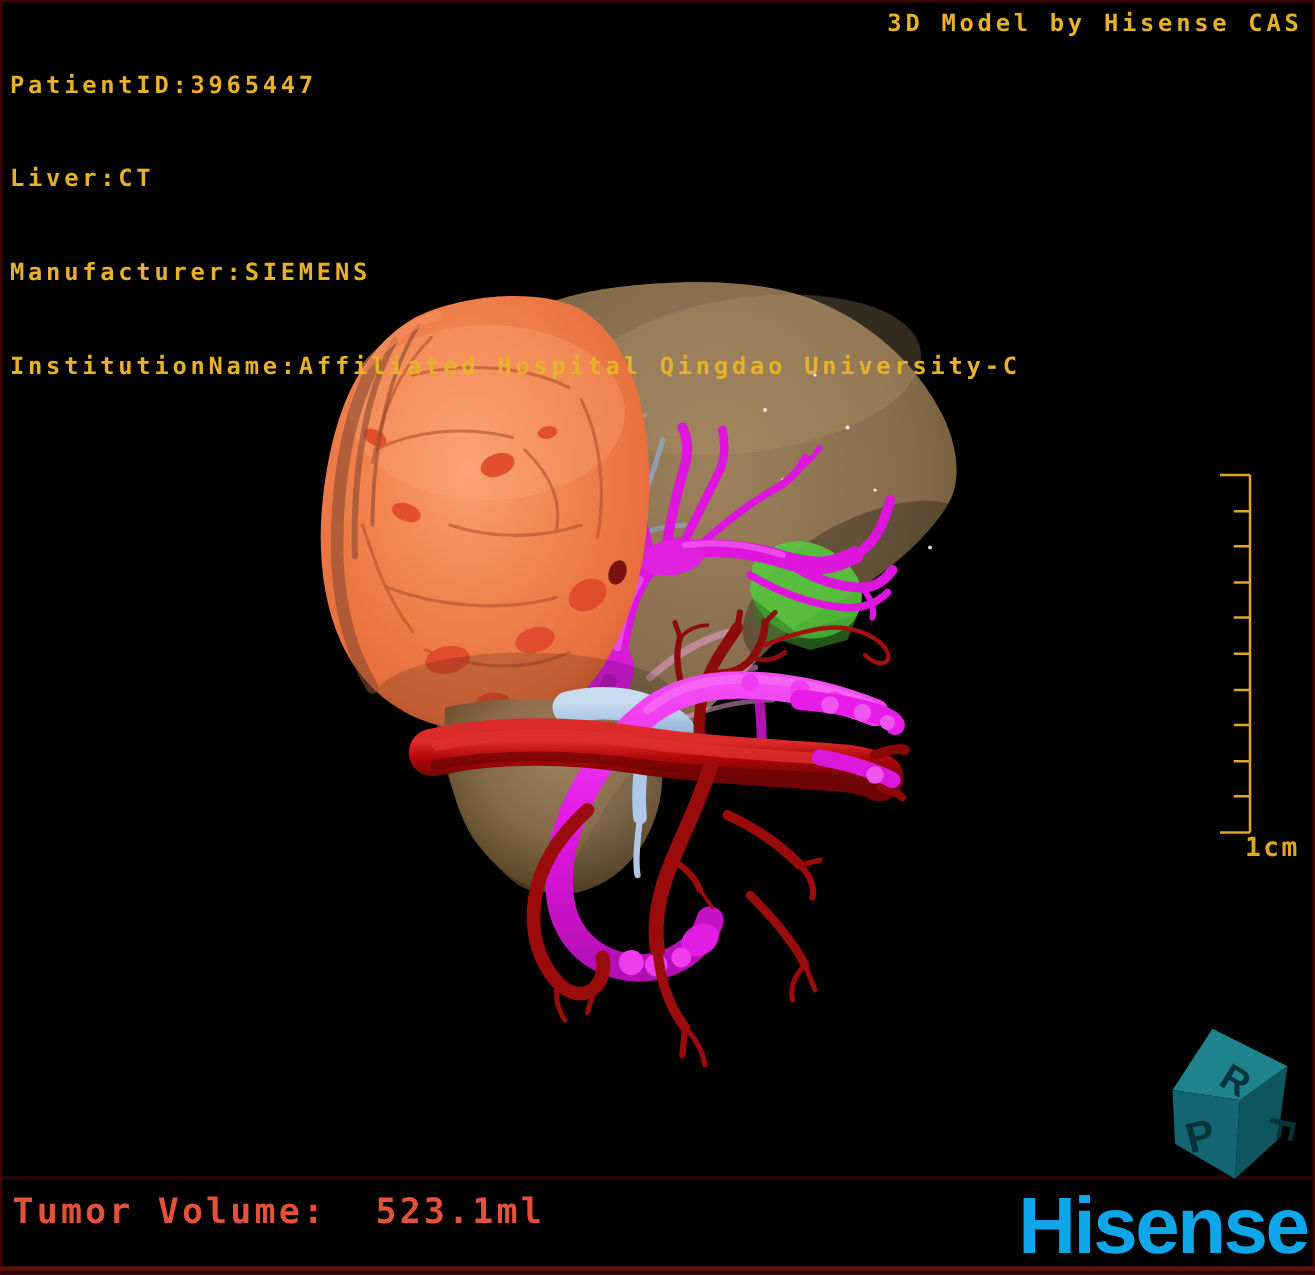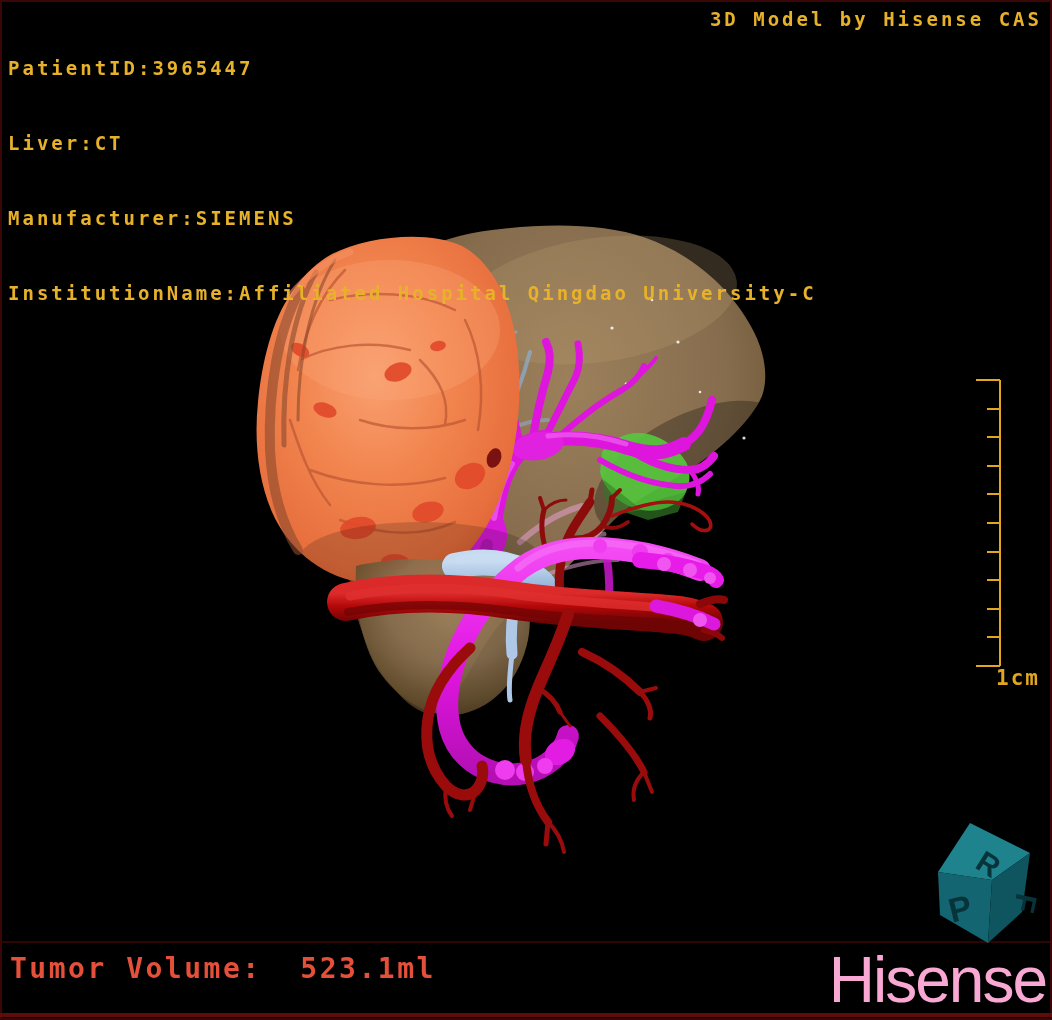--- a/index.html
+++ b/index.html
@@ -10,22 +10,22 @@
   .frame-bottom{position:absolute;left:0;right:0;bottom:3px;height:4px;background:#5e0c0c;z-index:41;}
   .frame-mid{position:absolute;left:2px;right:2px;top:941px;height:2px;background:#3a0606;opacity:.8;z-index:5;}
   .scene{position:absolute;left:0;top:0;z-index:1;}
   .ovl{position:absolute;z-index:10;color:#e7b22a;font-weight:bold;white-space:pre;}
   .tl{left:8px;top:6px;font-size:19px;line-height:25px;letter-spacing:3px;}
   .tr{right:10px;top:8px;font-size:19px;letter-spacing:3px;text-align:right;margin-left:10px;}
   .scale-label{left:972px;top:666px;font-size:21px;letter-spacing:2px;color:#e2a71e;margin-left:24px;}
   .vol{left:10px;font-size:28px;letter-spacing:2.5px;}
   .vol-tumor{top:952px;color:#e5503a;}
   .vol-liver{top:977px;color:#e8b186;}
-  .logo{position:absolute;right:6px;bottom:8px;z-index:10;color:#f9a8d4;
-        font-family:"Liberation Sans","DejaVu Sans",sans-serif;font-weight:normal;
+  .logo{position:absolute;right:6px;bottom:8px;z-index:10;color:#0ea5e9;
+        font-family:"Liberation Sans","DejaVu Sans",sans-serif;font-weight:bold;
         font-size:64px;letter-spacing:-2px;line-height:1;}
   .ruler{position:absolute;left:0;top:0;z-index:9;}
   .cube{position:absolute;left:925px;top:815px;z-index:9;}
 </style>
 </head>
 <body>
 
 <div class="stage">
 
   <svg class="scene" width="1052" height="1020" viewBox="0 0 1052 1020">

